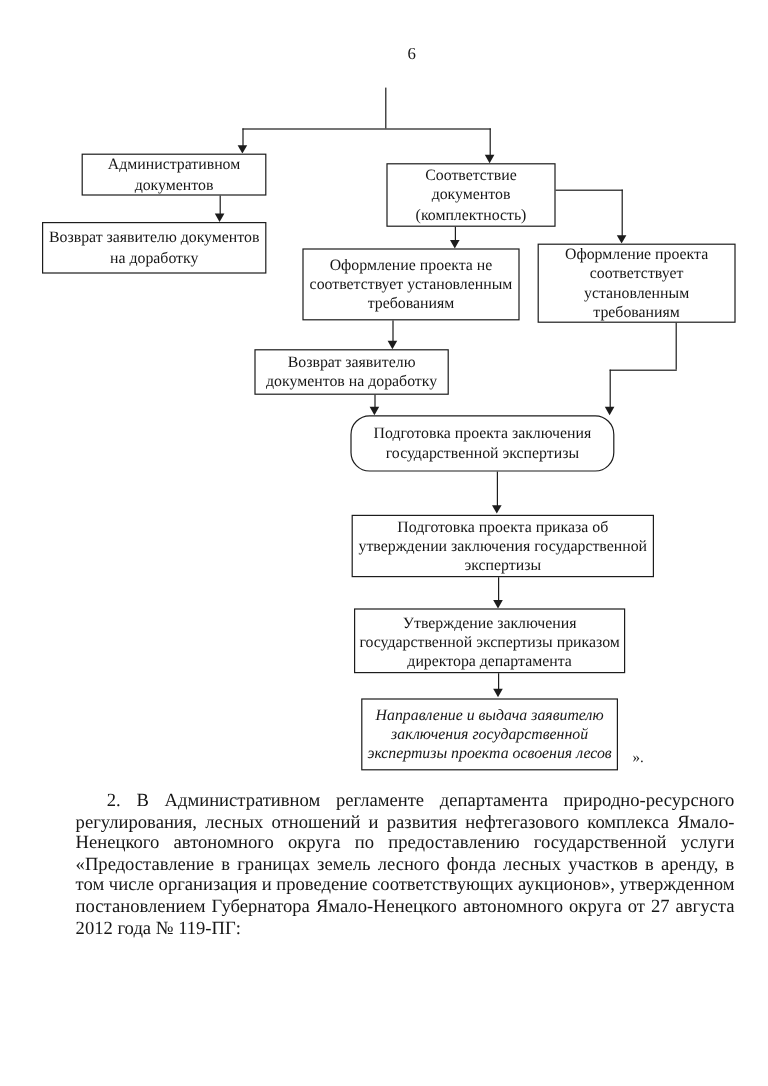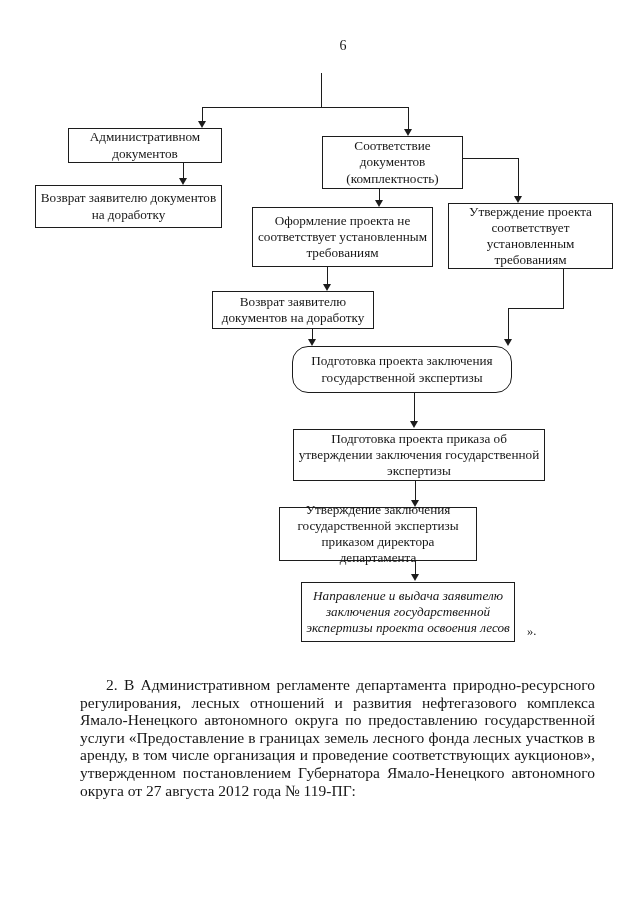--- a/index.html
+++ b/index.html
@@ -43,21 +43,21 @@
     position:absolute;left:527px;top:624px;
     font-size:12.5px;
   }
   .body-text{
     position:absolute;
     left:63px;top:659px;width:549px;
     font-size:15.5px;
     line-height:17.6px;
     text-align:justify;
   }
-  .body-text p{margin:17px;text-indent:26px;}
+  .body-text p{margin:0;text-indent:26px;}
 </style>
 </head>
 <body>
 
 <div class="page">
 
   <div class="page-number">6</div>
 
   <div>
 
@@ -83,21 +83,21 @@
     <div class="vline" style="left:379px;top:189px;height:12px;"></div>
     <div class="arrow-down" style="left:375px;top:200px;"></div>
     <div class="hline" style="left:463px;top:158px;width:56px;"></div>
     <div class="vline" style="left:518px;top:158px;height:39px;"></div>
     <div class="arrow-down" style="left:514px;top:196px;"></div>
 
     <div class="node" style="left:252px;top:207px;width:181px;height:60px;">
       <span>Оформление проекта не соответствует установленным требованиям</span>
     </div>
     <div class="node" style="left:448px;top:203px;width:165px;height:66px;">
-      <span>Утверждение проекта соответствует установленным требованиям</span>
+      <span>Оформление проекта соответствует установленным требованиям</span>
     </div>
 
     <div class="vline" style="left:327px;top:267px;height:18px;"></div>
     <div class="arrow-down" style="left:323px;top:284px;"></div>
     <div class="node" style="left:212px;top:291px;width:162px;height:38px;">
       <span>Возврат заявителю документов на доработку</span>
     </div>
     <div class="vline" style="left:312px;top:329px;height:12px;"></div>
     <div class="arrow-down" style="left:308px;top:339px;"></div>
 
@@ -111,21 +111,21 @@
     </div>
     <div class="vline" style="left:414px;top:393px;height:29px;"></div>
     <div class="arrow-down" style="left:410px;top:421px;"></div>
 
     <div class="node" style="left:293px;top:429px;width:252px;height:52px;">
       <span>Подготовка проекта приказа об утверждении заключения государственной экспертизы</span>
     </div>
     <div class="vline" style="left:415px;top:481px;height:20px;"></div>
     <div class="arrow-down" style="left:411px;top:500px;"></div>
 
-    <div class="node" style="left:279px;top:507px;width:198px;height:54px;">
+    <div class="node" style="left:295px;top:507px;width:226px;height:54px;align-items:flex-end;">
       <span>Утверждение заключения государственной экспертизы приказом директора департамента</span>
     </div>
     <div class="vline" style="left:415px;top:561px;height:14px;"></div>
     <div class="arrow-down" style="left:411px;top:574px;"></div>
 
     <div class="node" style="left:301px;top:582px;width:214px;height:60px;font-style:italic;">
       <span>Направление и выдача заявителю заключения государственной экспертизы проекта освоения лесов</span>
     </div>
 
     <div class="closing-quote">».</div>

